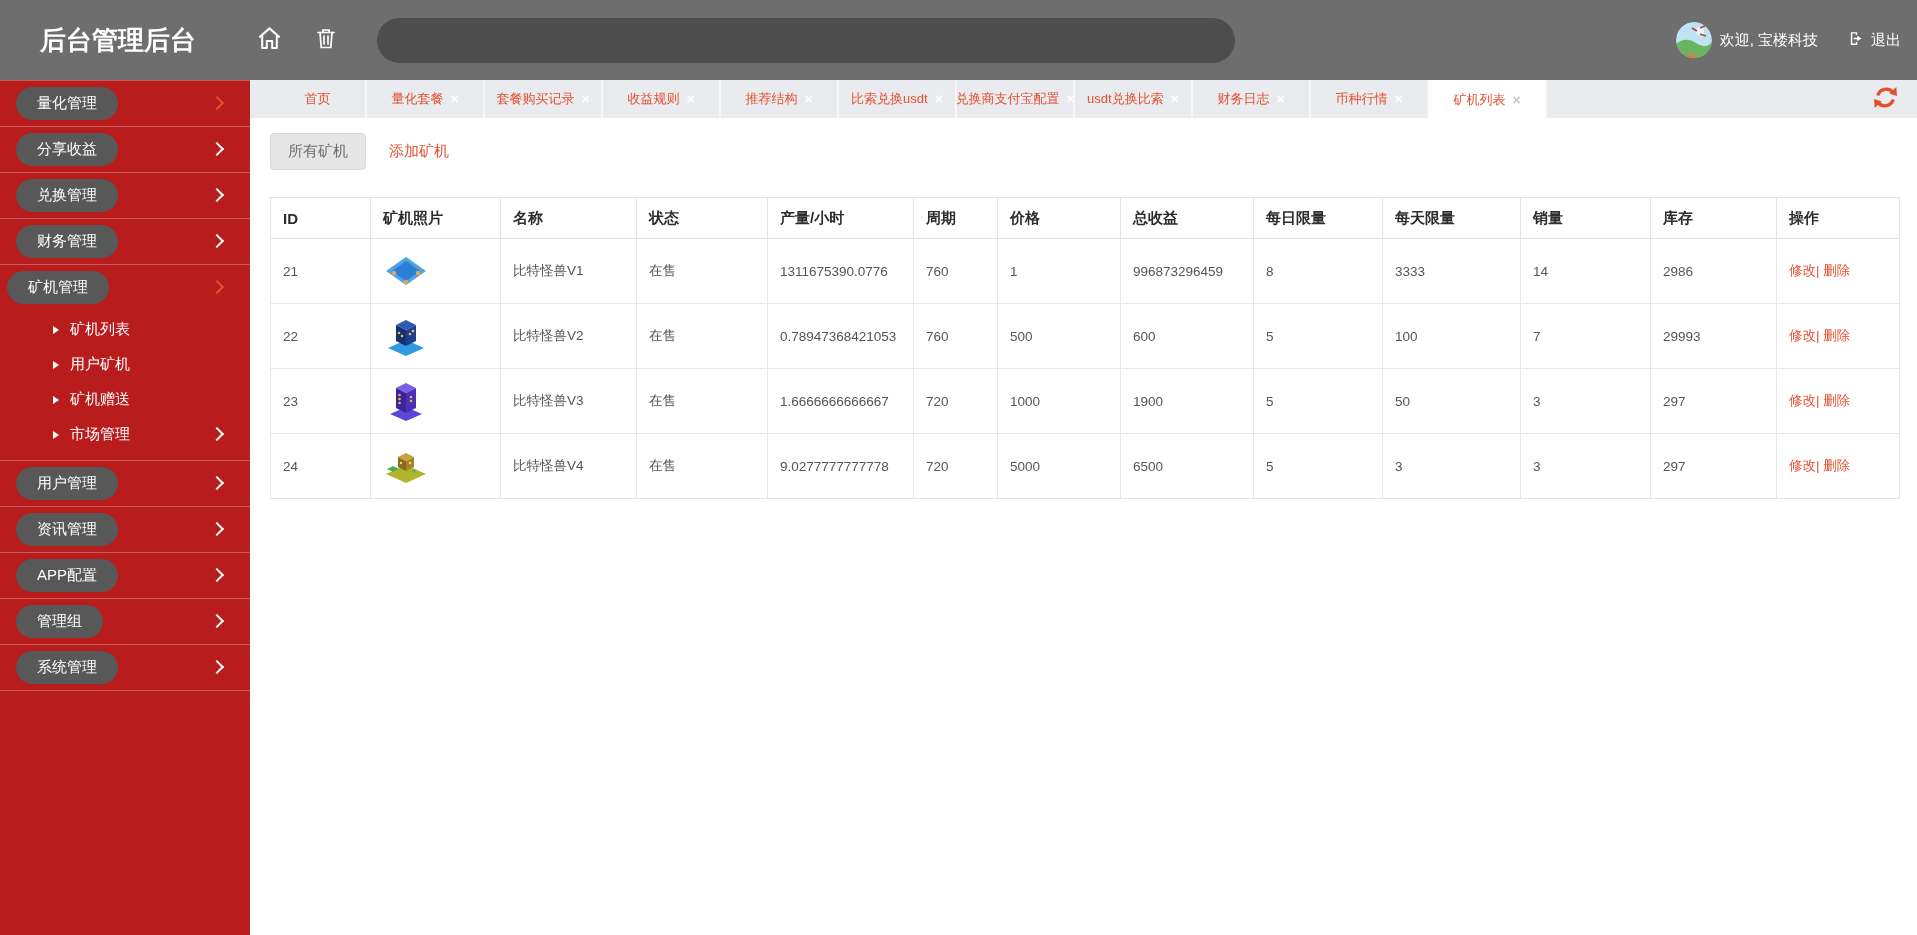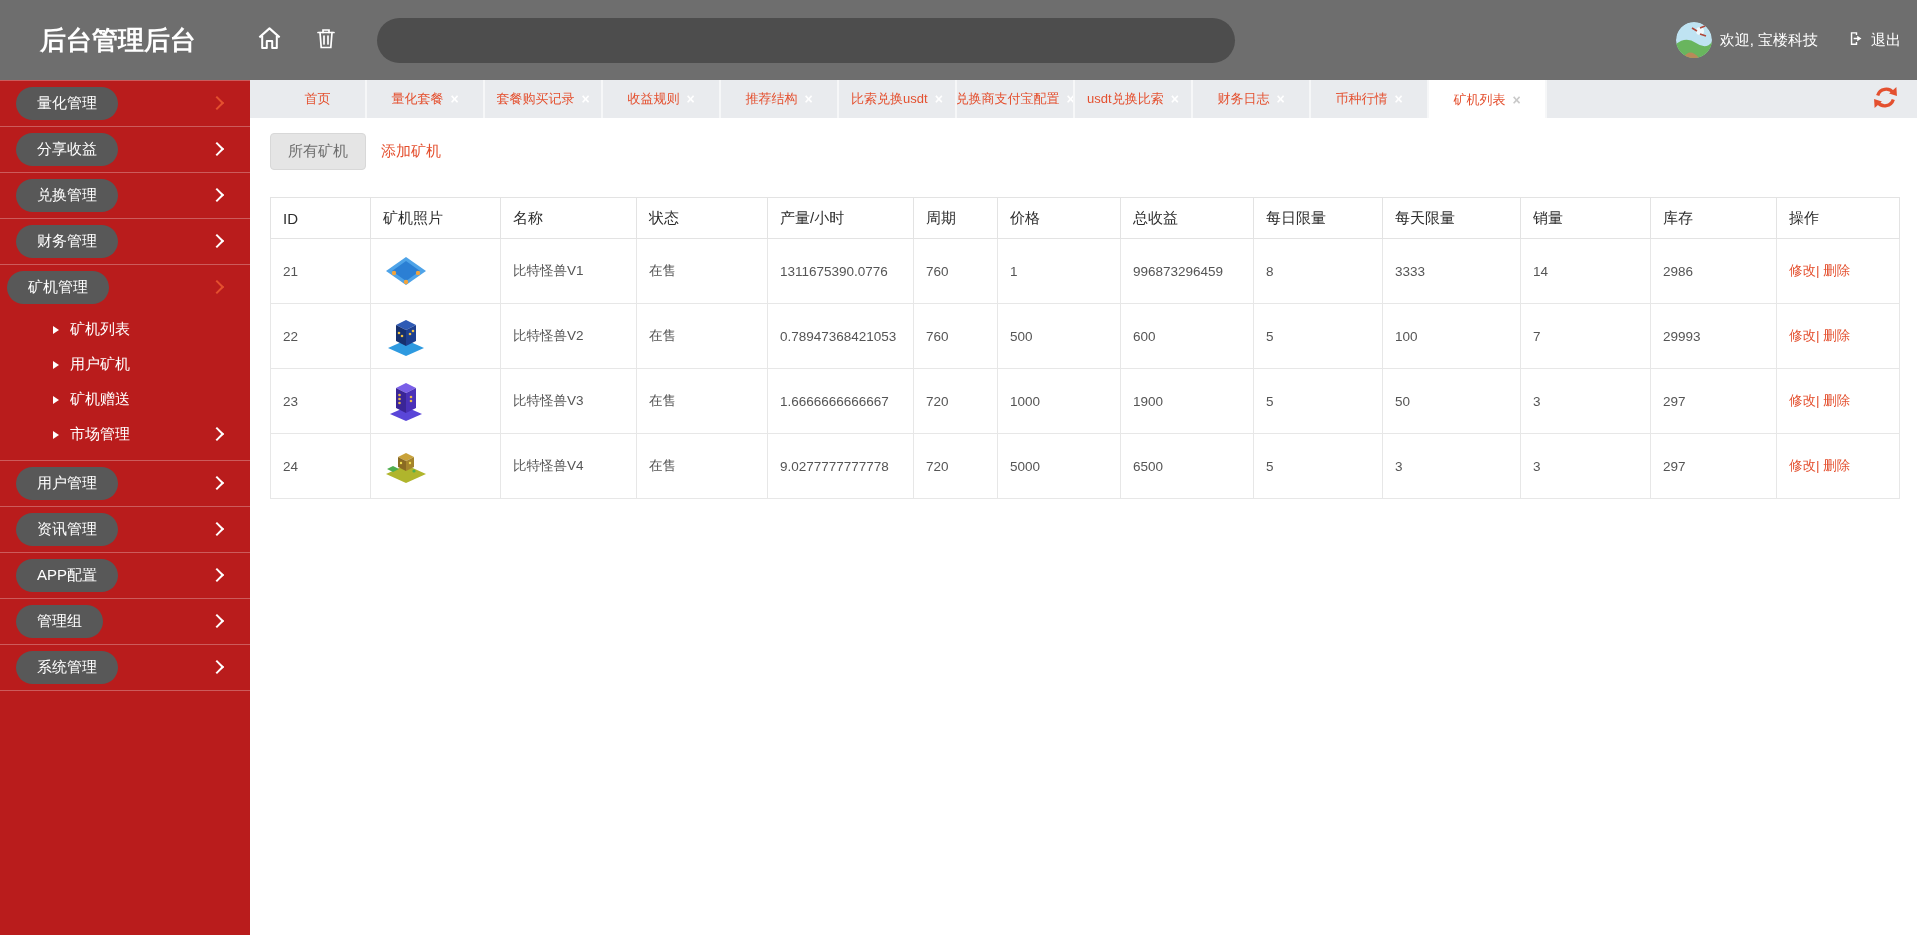--- a/index.html
+++ b/index.html
@@ -39,23 +39,23 @@
   .tab:first-child{width:95px;margin-left:20px;}
   .tab-close{color:#fff;font-size:14px;font-weight:700;line-height:1;cursor:pointer;}
   .tab.active{background:#fff;height:39px;}
   .tab.active .tab-close{color:#c9c9c9;}
   .refresh-btn{position:absolute;right:18px;top:50%;transform:translateY(-50%);background:none;border:none;padding:0;cursor:pointer;display:flex;}
   
   .content{position:absolute;top:118px;left:250px;right:0;bottom:0;background:#fff;}
   .subtabs{display:flex;align-items:center;margin:15px 0 0 20px;}
   .subtab{font-size:15px;white-space:nowrap;}
   .subtab.active{color:#6e6e6e;background:#e5e5e5;border:1px solid #d8d8d8;border-radius:4px;padding:8px 17px;}
-  .subtab.link{color:#e4502f;margin-left:15px;padding:8px 0;cursor:pointer;}
+  .subtab.link{color:#e4502f;margin-left:23px;padding:8px 0;cursor:pointer;}
   .grid{margin:27px 0 0 20px;border-collapse:collapse;table-layout:fixed;width:1629px;}
-  .grid th{border:1px solid #e3e3e3;text-align:left;padding:0 12px;height:40px;font-size:15px;color:#2d2d2d;font-weight:400;overflow:hidden;white-space:nowrap;}
+  .grid th{border:1px solid #e3e3e3;text-align:left;padding:0 12px;height:40px;font-size:15px;color:#2d2d2d;font-weight:700;overflow:hidden;white-space:nowrap;}
   .grid td{border:1px solid #e7e7e7;padding:8px 12px;height:48px;font-size:13.5px;color:#555;overflow:hidden;white-space:nowrap;}
   .photo-cell svg{display:block;}
   .act{color:#e4502f;cursor:pointer;}
   .act-sep{color:#e4502f;}
 </style>
 </head>
 <body>
 
 <div class="header">
   <div class="brand">后台管理后台</div>

